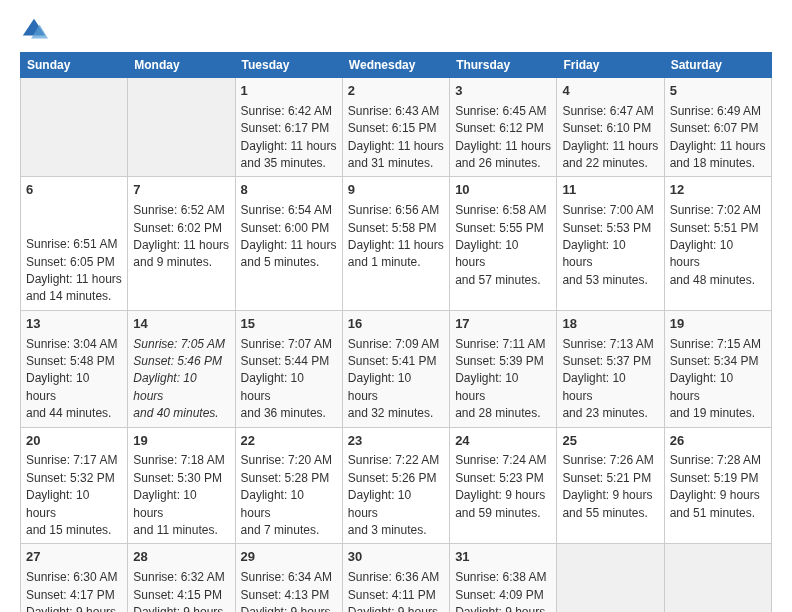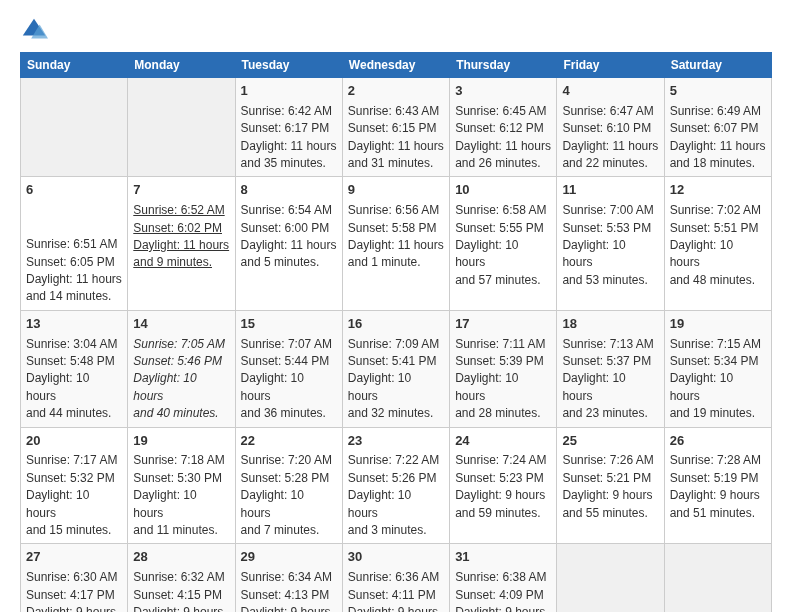--- a/index.html
+++ b/index.html
@@ -173,21 +173,21 @@
       <tr>
         <td>
           <span class="day-num">6</span>
           <div class="day-info" style="white-space: pre-line; margin-top: 36px;">Sunrise: 6:51 AM
 Sunset: 6:05 PM
 Daylight: 11 hours
 and 14 minutes.</div>
         </td>
         <td>
           <span class="day-num">7</span>
-          <div class="day-info" style="white-space: pre-line; text-decoration: underline;">Sunrise: 6:52 AM
+          <div class="day-info" style="white-space: pre-line;">Sunrise: 6:52 AM
 Sunset: 6:02 PM
 Daylight: 11 hours
 and 9 minutes.</div>
         </td>
         <td>
           <span class="day-num">8</span>
           <div class="day-info" style="white-space: pre-line;">Sunrise: 6:54 AM
 Sunset: 6:00 PM
 Daylight: 11 hours
 and 5 minutes.</div>

